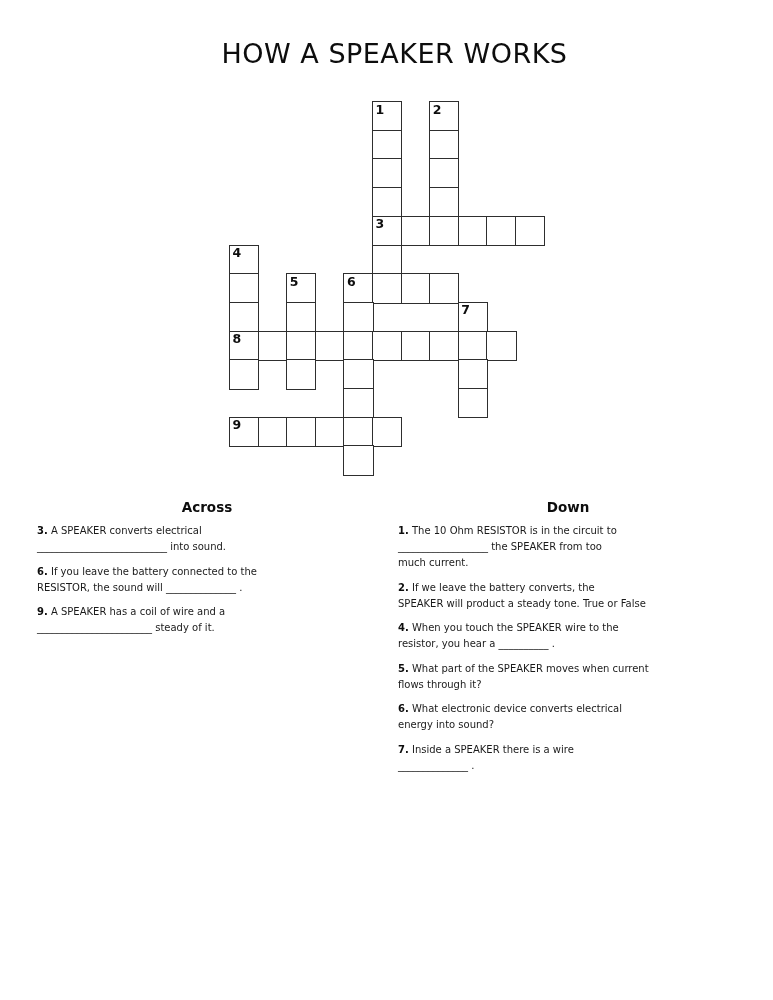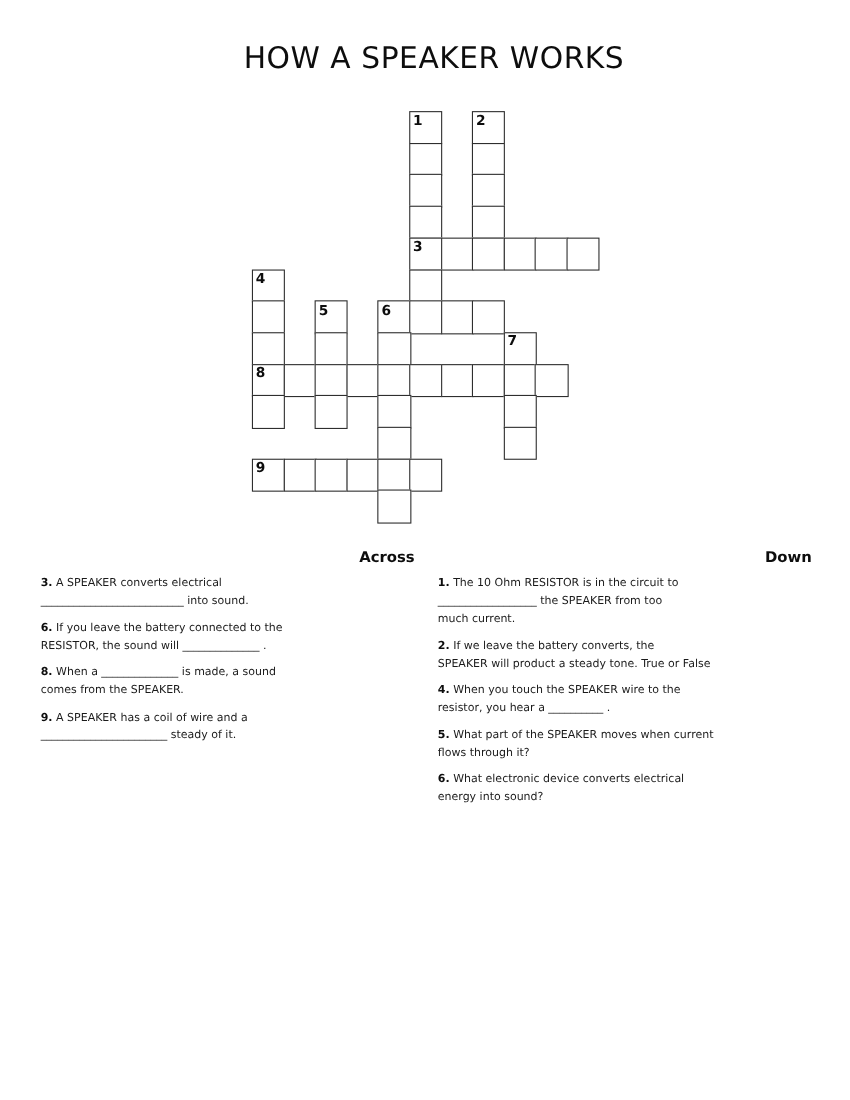--- a/index.html
+++ b/index.html
@@ -55,21 +55,21 @@
     top: 499px;
     width: 340px;
   }
   .clue-col.left  { left: 37px; }
   .clue-col.right { left: 398px; }
   .clue-heading {
     margin: 0 0 8px 0;
     font-size: 13.5px;
     font-weight: bold;
     line-height: 16px;
-    text-align: right;
+    text-align: center;
     color: #0d0d0d;
   }
   .clue {
     margin: 0 0 8.5px 0;
     font-size: 10px;
     line-height: 16px;
     color: #1a1a1a;
   }
   .clue b { font-weight: bold; color: #0d0d0d; }
   .clue .clue-text { white-space: pre; }
@@ -151,37 +151,37 @@
       <div class="cell" style="left: 114.4px; top: 344.4px; width: 30.3px; height: 30.4px; border-color: rgb(46, 46, 46);"></div>
     </div>
 
   <div class="clue-col left">
     <h2 class="clue-heading">Across</h2>
     <div id="across-list">
         <p class="clue"><b>3.</b> <span class="clue-text">A SPEAKER converts electrical
 __________________________ into sound.</span></p>
         <p class="clue"><b>6.</b> <span class="clue-text">If you leave the battery connected to the
 RESISTOR, the sound will ______________ .</span></p>
-        <p class="clue"><b>8.</b> <span class="clue-text">When a ______________ is made, a sound
-comes from the SPEAKER.</span></p>
         <p class="clue"><b>9.</b> <span class="clue-text">A SPEAKER has a coil of wire and a
 _______________________ steady of it.</span></p>
       </div>
   </div>
 
   <div class="clue-col right">
     <h2 class="clue-heading">Down</h2>
     <div id="down-list">
         <p class="clue"><b>1.</b> <span class="clue-text">The 10 Ohm RESISTOR is in the circuit to
 __________________ the SPEAKER from too
 much current.</span></p>
         <p class="clue"><b>2.</b> <span class="clue-text">If we leave the battery converts, the
 SPEAKER will product a steady tone. True or False</span></p>
         <p class="clue"><b>4.</b> <span class="clue-text">When you touch the SPEAKER wire to the
 resistor, you hear a __________ .</span></p>
         <p class="clue"><b>5.</b> <span class="clue-text">What part of the SPEAKER moves when current
 flows through it?</span></p>
         <p class="clue"><b>6.</b> <span class="clue-text">What electronic device converts electrical
 energy into sound?</span></p>
+        <p class="clue"><b>7.</b> <span class="clue-text">Inside a SPEAKER there is a wire
+______________ .</span></p>
       </div>
   </div>
 
 </div>
 
 </body></html>

